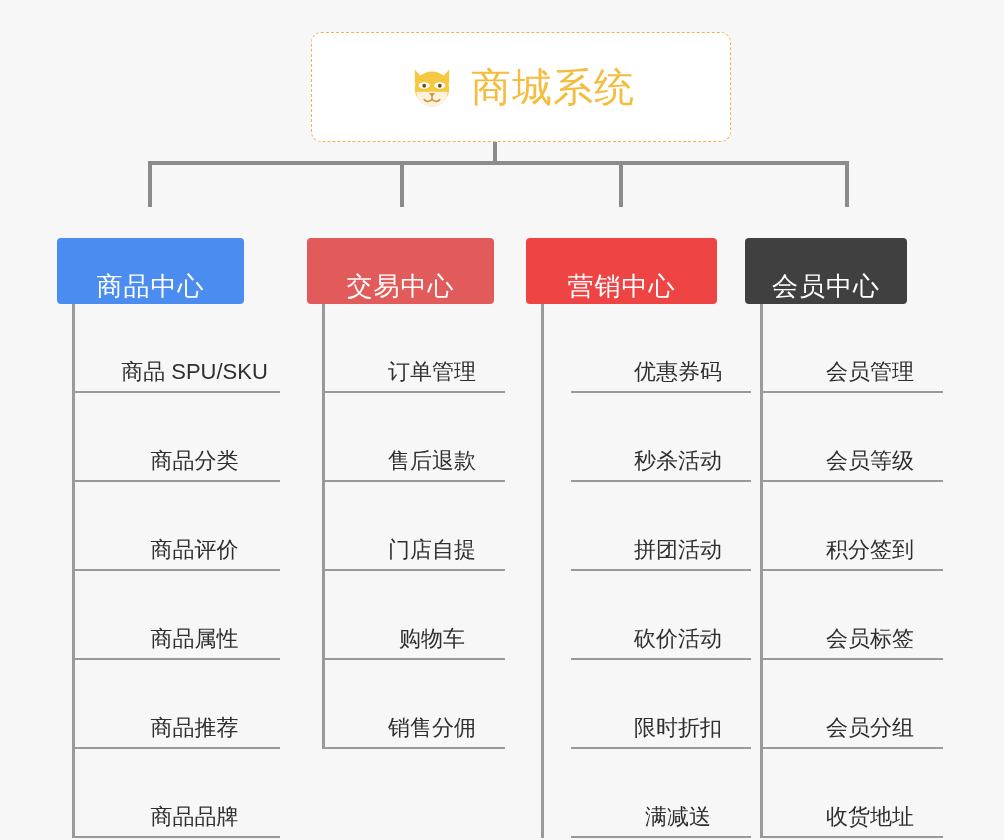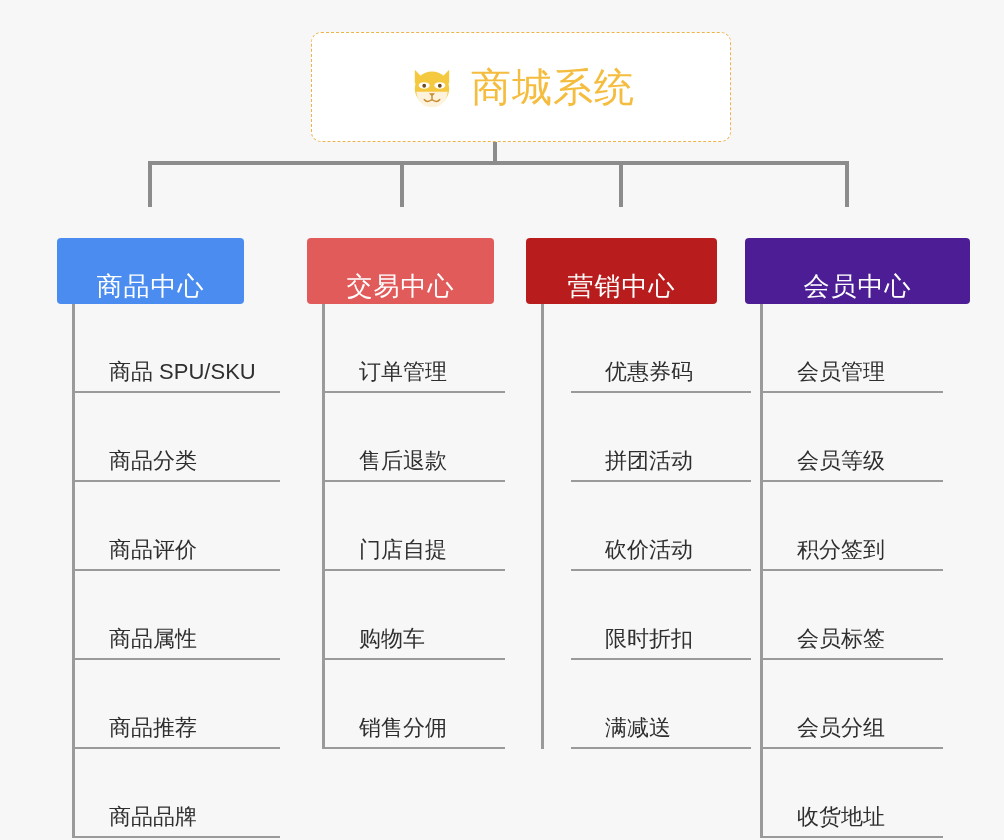--- a/index.html
+++ b/index.html
@@ -100,20 +100,21 @@
     padding-top: 0;
   }
   .leaf-item {
     box-sizing: border-box;
     height: 89px;
     display: flex;
     align-items: flex-end;
     padding-left: 34px;
     padding-bottom: 3px;
     border-bottom: 2px solid #9a9a9a;
+    justify-content: center;
   }
   .leaf-label {
     font-size: 22px;
     color: #2f2f2f;
     line-height: 1.15;
     white-space: nowrap;
     padding-bottom: 4px;
   }
 </style>
 </head>
@@ -184,43 +185,46 @@
           </div>
           <div class="leaf-item">
             <span class="leaf-label">购物车</span>
           </div>
           <div class="leaf-item">
             <span class="leaf-label">销售分佣</span>
           </div>
         </div>
       </div>
       <div class="branch" style="left: 526px;">
-        <div class="branch-header" style="width: 191px; background: #b91c1c;">
+        <div class="branch-header" style="width: 191px; background: #ef4444;">
           <span>营销中心</span>
         </div>
         <div class="leaf-list" style="width: 180px; padding-left: 27px;">
           <div class="leaf-item">
             <span class="leaf-label">优惠券码</span>
           </div>
           <div class="leaf-item">
+            <span class="leaf-label">秒杀活动</span>
+          </div>
+          <div class="leaf-item">
             <span class="leaf-label">拼团活动</span>
           </div>
           <div class="leaf-item">
             <span class="leaf-label">砍价活动</span>
           </div>
           <div class="leaf-item">
             <span class="leaf-label">限时折扣</span>
           </div>
           <div class="leaf-item">
             <span class="leaf-label">满减送</span>
           </div>
         </div>
       </div>
       <div class="branch" style="left: 745px;">
-        <div class="branch-header" style="width: 225px; background: #4c1d95;">
+        <div class="branch-header" style="width: 162px; background: #404040;">
           <span>会员中心</span>
         </div>
         <div class="leaf-list" style="width: 180px;">
           <div class="leaf-item">
             <span class="leaf-label">会员管理</span>
           </div>
           <div class="leaf-item">
             <span class="leaf-label">会员等级</span>
           </div>
           <div class="leaf-item">

